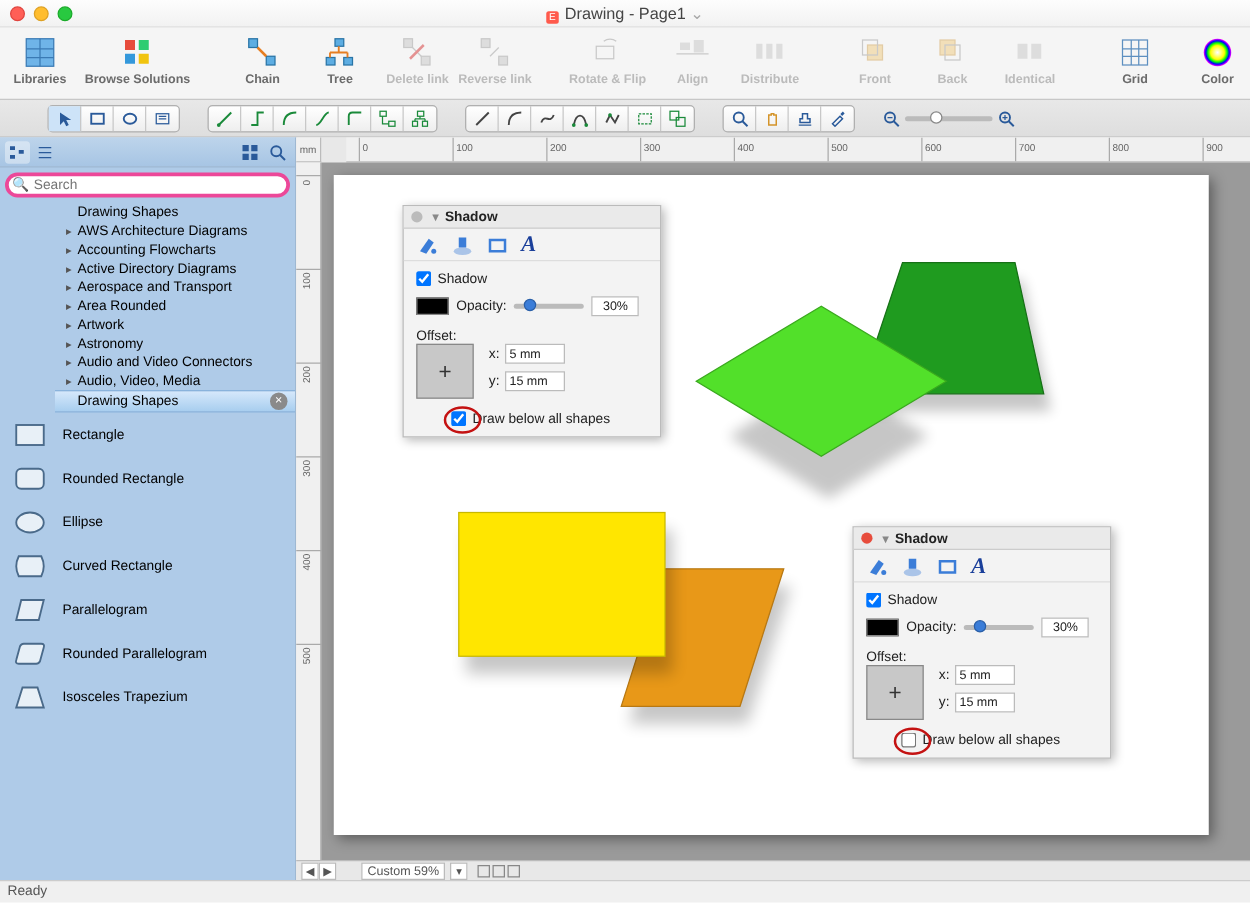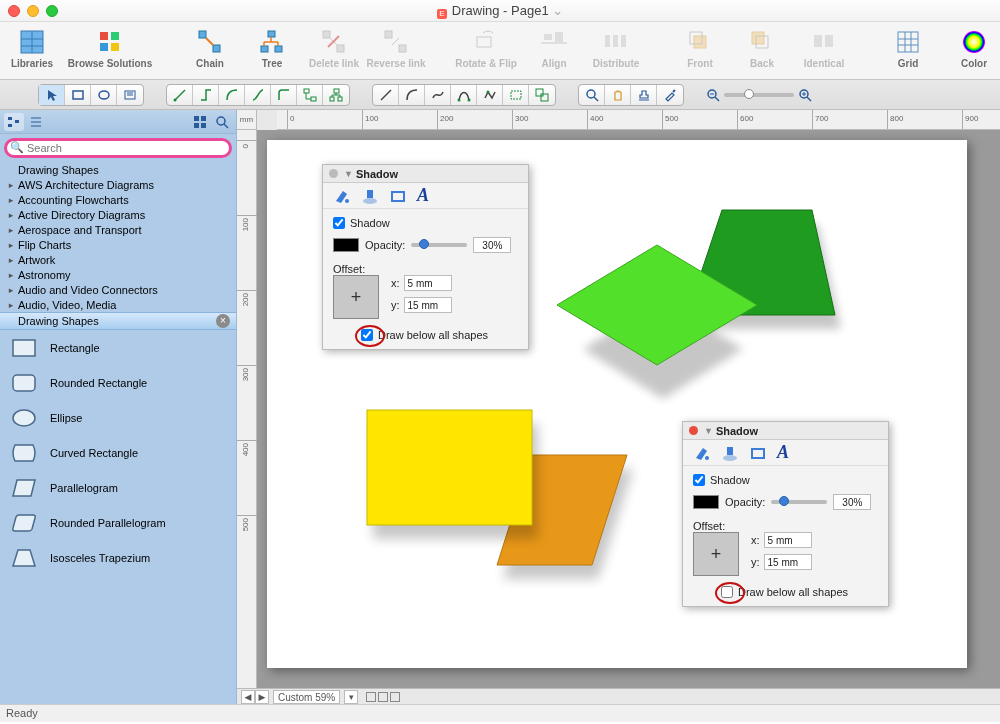--- a/index.html
+++ b/index.html
@@ -41,21 +41,21 @@
 .leftp { width:237px; background:#afcbe8; display:flex; flex-direction:column; border-right:1px solid #9eb8d2;}
 .leftp-top{height:24px;display:flex;align-items:center;padding:0 4px;border-bottom:1px solid #9eb8d2;background:linear-gradient(#bdd4eb,#a7c5e4);gap:2px;}
 .leftp-top .tab{width:20px;height:18px;display:flex;align-items:center;justify-content:center;}
 .leftp-top .tab.active{background:rgba(255,255,255,0.4);border-radius:3px;}
 .leftp-top .spacer{flex:1;}
 .searchwrap{padding:4px;}
 .searchbox{width:100%;height:20px;border-radius:10px;border:3px solid #ec4899;background:#fff;padding:0 20px;font-size:11px;}
 .searchwrap{position:relative;}
 .searchwrap .mag{position:absolute;left:10px;top:7px;font-size:11px;color:#888;}
 
-.cats{font-size:11px;color:#000;}
+.cats{font-size:11px;color:#000;padding-left:44px;}
 .cat-row{height:15px;display:flex;align-items:center;padding-left:6px;cursor:default;}
 .cat-row .arr{width:10px;display:inline-block;text-align:center;color:#555;font-size:9px;margin-right:2px;}
 .cat-row.sel{background:linear-gradient(#d6e8fb,#a8ceef);border-top:1px solid #8ab3dc;border-bottom:1px solid #8ab3dc;height:18px;padding-left:18px;position:relative;}
 .cat-row.sel .close{position:absolute;right:6px;width:14px;height:14px;border-radius:50%;background:#8a8a8a;color:#fff;font-size:10px;text-align:center;line-height:14px;}
 
 .shapes{flex:1;overflow-y:auto;}
 .shape-row{height:35px;display:flex;align-items:center;padding-left:10px;gap:12px;font-size:11px;}
 .shape-ico{width:28px;height:24px;display:flex;align-items:center;justify-content:center;}
 .shape-ico svg{width:26px;height:22px;}
 
@@ -95,21 +95,21 @@
 .panel .xyrow{display:flex;align-items:center;gap:4px;margin-bottom:6px;}
 .panel .xyval{width:48px;height:16px;border:1px solid #bbb;background:#fff;font-size:10px;padding:0 3px;line-height:15px;}
 .panel .bottomrow{display:flex;align-items:center;gap:5px;margin-top:10px;padding-left:28px;position:relative;}
 .panel .circle-mark{position:absolute;left:22px;top:-4px;width:30px;height:22px;border:2px solid #c41212;border-radius:50%;pointer-events:none;}
 .panel input[type=checkbox]{width:12px;height:12px;}
 
 
 .hscroll{height:16px;background:#e8e8e8;border-top:1px solid #bbb;display:flex;align-items:center;padding-left:4px;font-size:10px;color:#555;gap:4px;}
 .hscroll .arrows{display:flex;}
 .hscroll .ar{width:14px;height:14px;border:1px solid #bbb;background:#fff;text-align:center;line-height:12px;font-size:9px;}
-.hscroll .zoomtxt{border:1px solid #bbb;background:#fff;padding:0 4px;height:14px;line-height:13px;}
+.hscroll .zoomtxt{border:1px solid #bbb;background:#fff;padding:0 4px;height:14px;line-height:13px;margin-left:16px;}
 
 .status{height:18px;background:#f0f0f0;border-top:1px solid #ccc;font-size:11px;color:#555;padding:0 6px;line-height:17px;}
 
 
 .shp-outline{fill:#e8f0f7;stroke:#4a6a8a;stroke-width:1.5;}
 </style>
 </head>
 <body>
 
 <div class="titlebar">
@@ -509,21 +509,21 @@
       <div class="cat-row">
           <span class="arr">▸</span>
           <span>Active Directory Diagrams</span>
         </div>
       <div class="cat-row">
           <span class="arr">▸</span>
           <span>Aerospace and Transport</span>
         </div>
       <div class="cat-row">
           <span class="arr">▸</span>
-          <span>Flip Charts</span>
+          <span>Area Rounded</span>
         </div>
       <div class="cat-row">
           <span class="arr">▸</span>
           <span>Artwork</span>
         </div>
       <div class="cat-row">
           <span class="arr">▸</span>
           <span>Astronomy</span>
         </div>
       <div class="cat-row">

